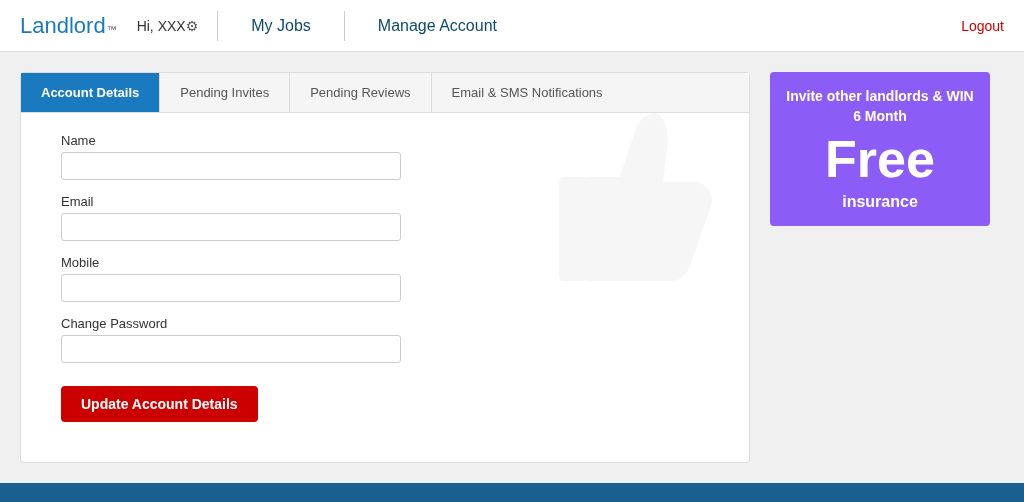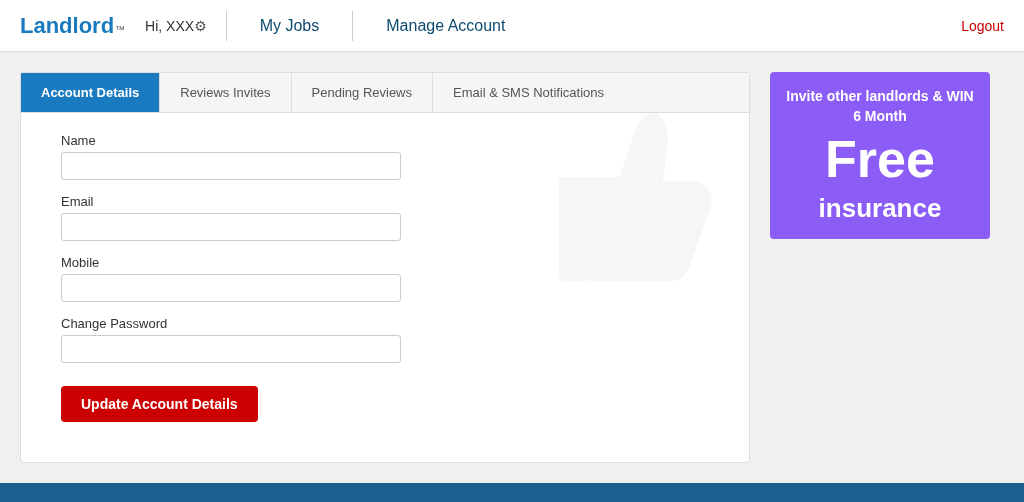--- a/index.html
+++ b/index.html
@@ -14,21 +14,21 @@
       padding: 0 20px;
       height: 52px;
     }
     .logo {
       display: flex;
       align-items: baseline;
       margin-right: 20px;
     }
     .logo-landlord {
       font-size: 22px;
-      font-weight: bold;
+      font-weight: normal;
       color: #1a7abf;
     }
     .logo-repairs {
       font-size: 22px;
       font-weight: bold;
       color: #cc0000;
     }
     .logo-tm {
       font-size: 10px;
       color: #555;
@@ -167,21 +167,21 @@
       font-weight: bold;
       line-height: 1.4;
     }
     .ad-free {
       font-size: 52px;
       font-weight: bold;
       line-height: 1.1;
       margin: 5px 0;
     }
     .ad-insurance {
-      font-size: 26px;
+      font-size: 16px;
       font-weight: bold;
     }
 
     
     .footer {
       background: #1a5f8f;
       display: flex;
       align-items: center;
       padding: 0 20px;
       height: 100px;
@@ -220,21 +220,21 @@
     <span class="logout-link">Logout</span>
   </div>
 </div>
 
 <div class="main-content">
 
   <div class="account-card">
 
     <div class="tabs">
       <button class="tab active">Account Details</button>
-      <button class="tab">Reviews Invites</button>
+      <button class="tab">Pending Invites</button>
       <button class="tab">Pending Reviews</button>
       <button class="tab">Email &amp; SMS Notifications</button>
     </div>
 
     <div class="form-area">
       
       <svg class="thumbs-watermark" viewBox="0 0 100 120" fill="#888">
         <path d="M60 0 C55 0 50 4 48 10 L38 40 L20 40 C15 40 10 45 10 50 L10 95 C10 100 15 105 20 105 L70 105 C76 105 80 101 82 95 L95 58 C97 52 93 45 87 43 L65 43 L68 18 C69 12 65 0 60 0 Z"></path>
         <rect x="0" y="40" width="18" height="65" rx="3"></rect>
       </svg>

